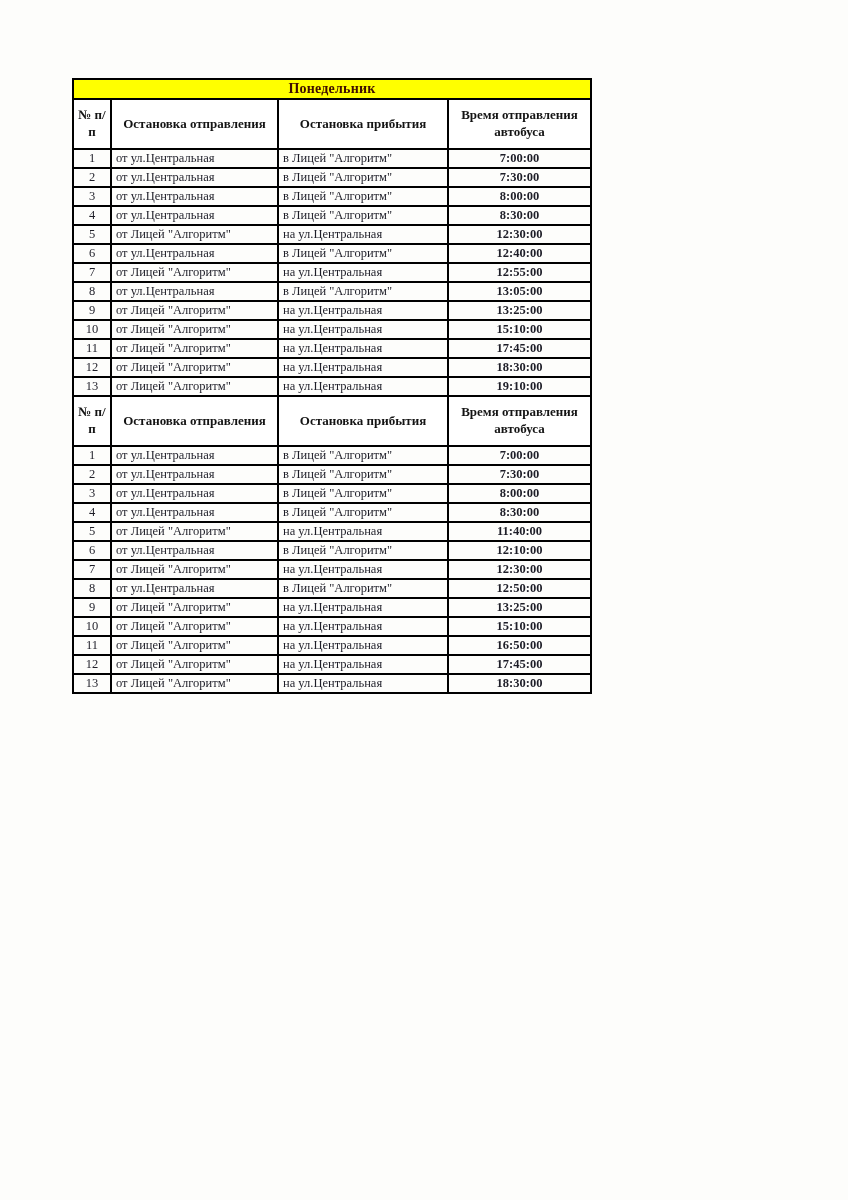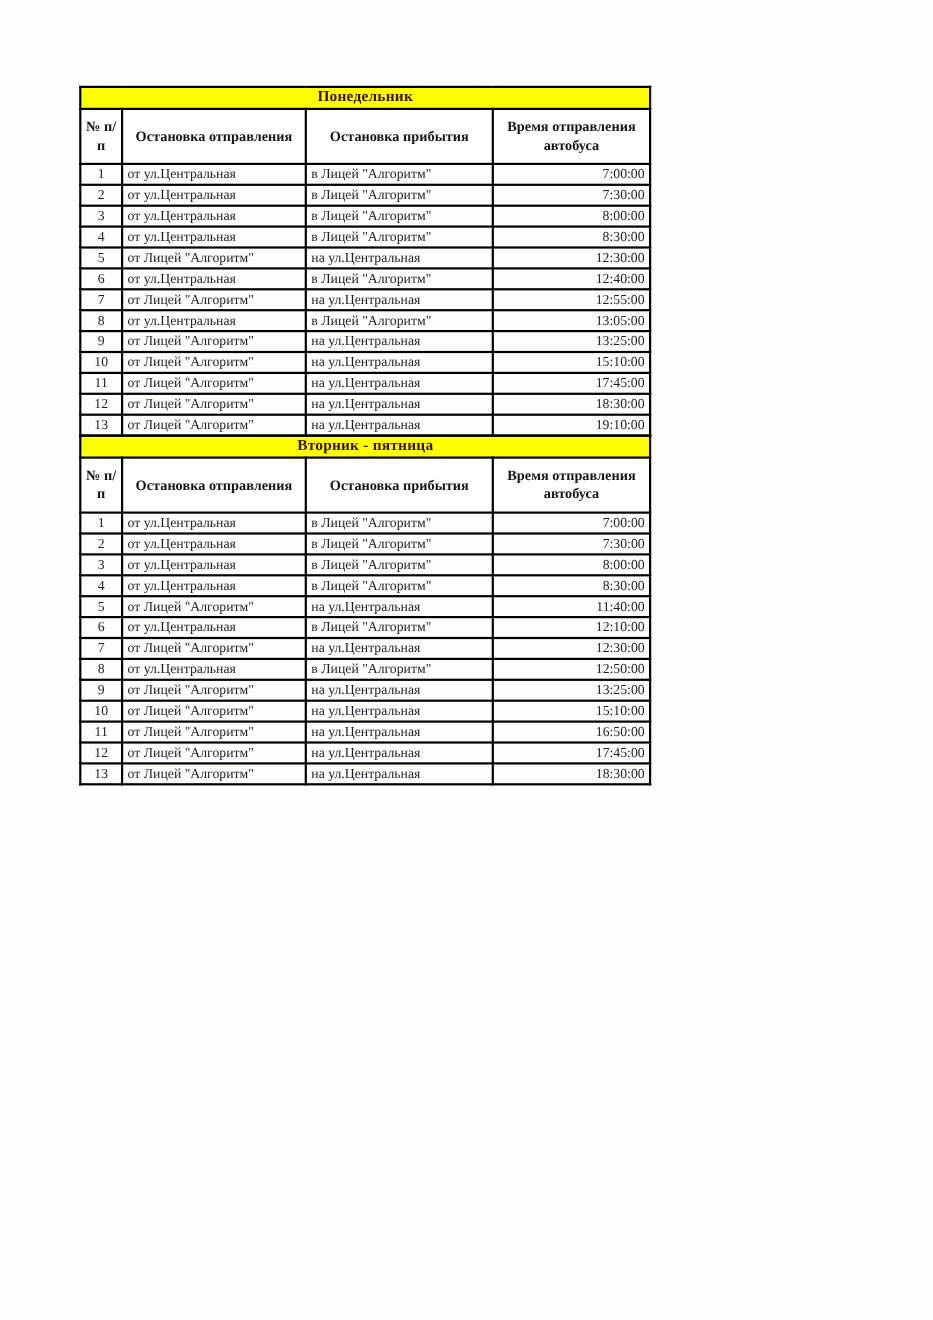--- a/index.html
+++ b/index.html
@@ -70,21 +70,21 @@
     font-size: 12.5px;
     color: #1e1e28;
     height: 13px;
     padding: 1px 4px;
     vertical-align: middle;
     white-space: nowrap;
   }
   tbody td.num  { text-align: center; padding: 1px 1px; }
   tbody td.dep  { text-align: left; }
   tbody td.arr  { text-align: left; }
-  tbody td.time { text-align: right; }
+  tbody td.time { text-align: center; font-weight: bold; }
 </style>
 </head>
 <body>
 
 <div class="page">
 
   <div class="tbl-wrap first">
     <table class="schedule">
       <colgroup>
         <col class="c-num">
@@ -188,23 +188,20 @@
 
   <div class="tbl-wrap second">
     <table class="schedule">
       <colgroup>
         <col class="c-num">
           <col class="c-dep">
           <col class="c-arr">
           <col class="c-time">
       </colgroup>
       <thead>
-        <tr>
-          <th colspan="4" class="title-cell">Вторник - пятница</th>
-        </tr>
         <tr class="head-row">
           <th>№ п/п</th>
           <th>Остановка отправления</th>
           <th>Остановка прибытия</th>
           <th>Время отправления автобуса</th>
         </tr>
       </thead>
       <tbody>
           <tr>
             <td class="num">1</td>

